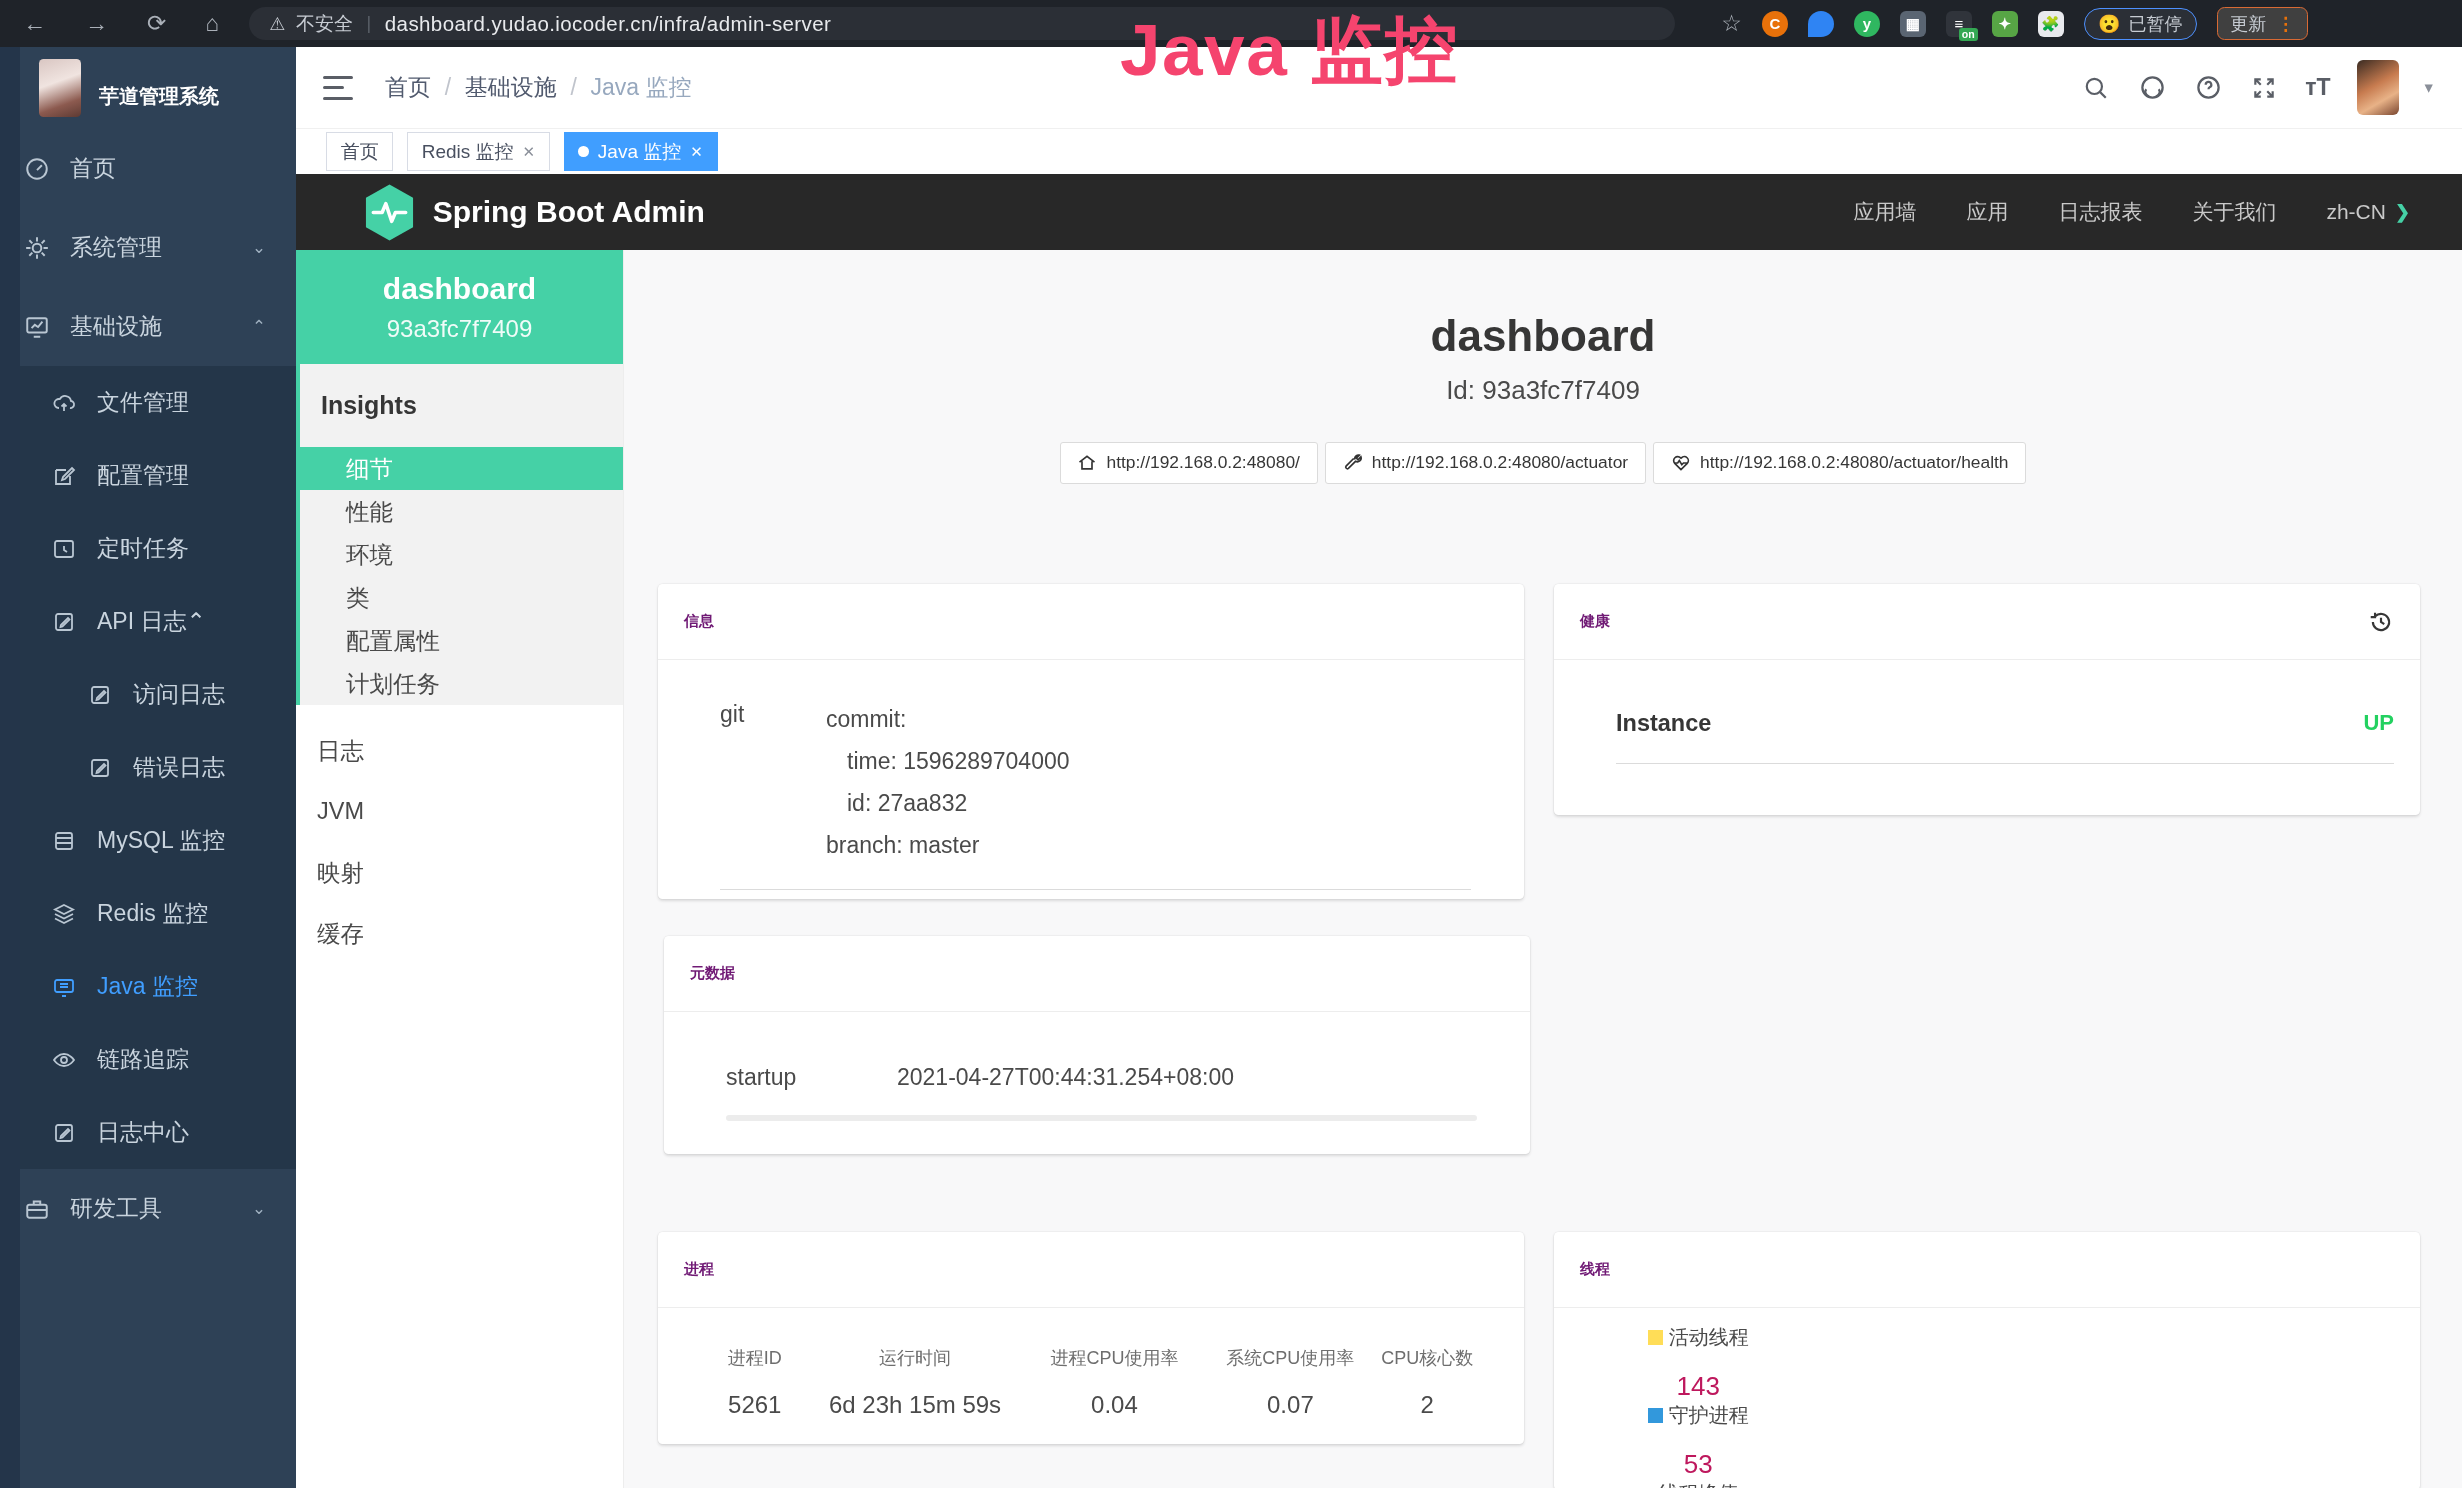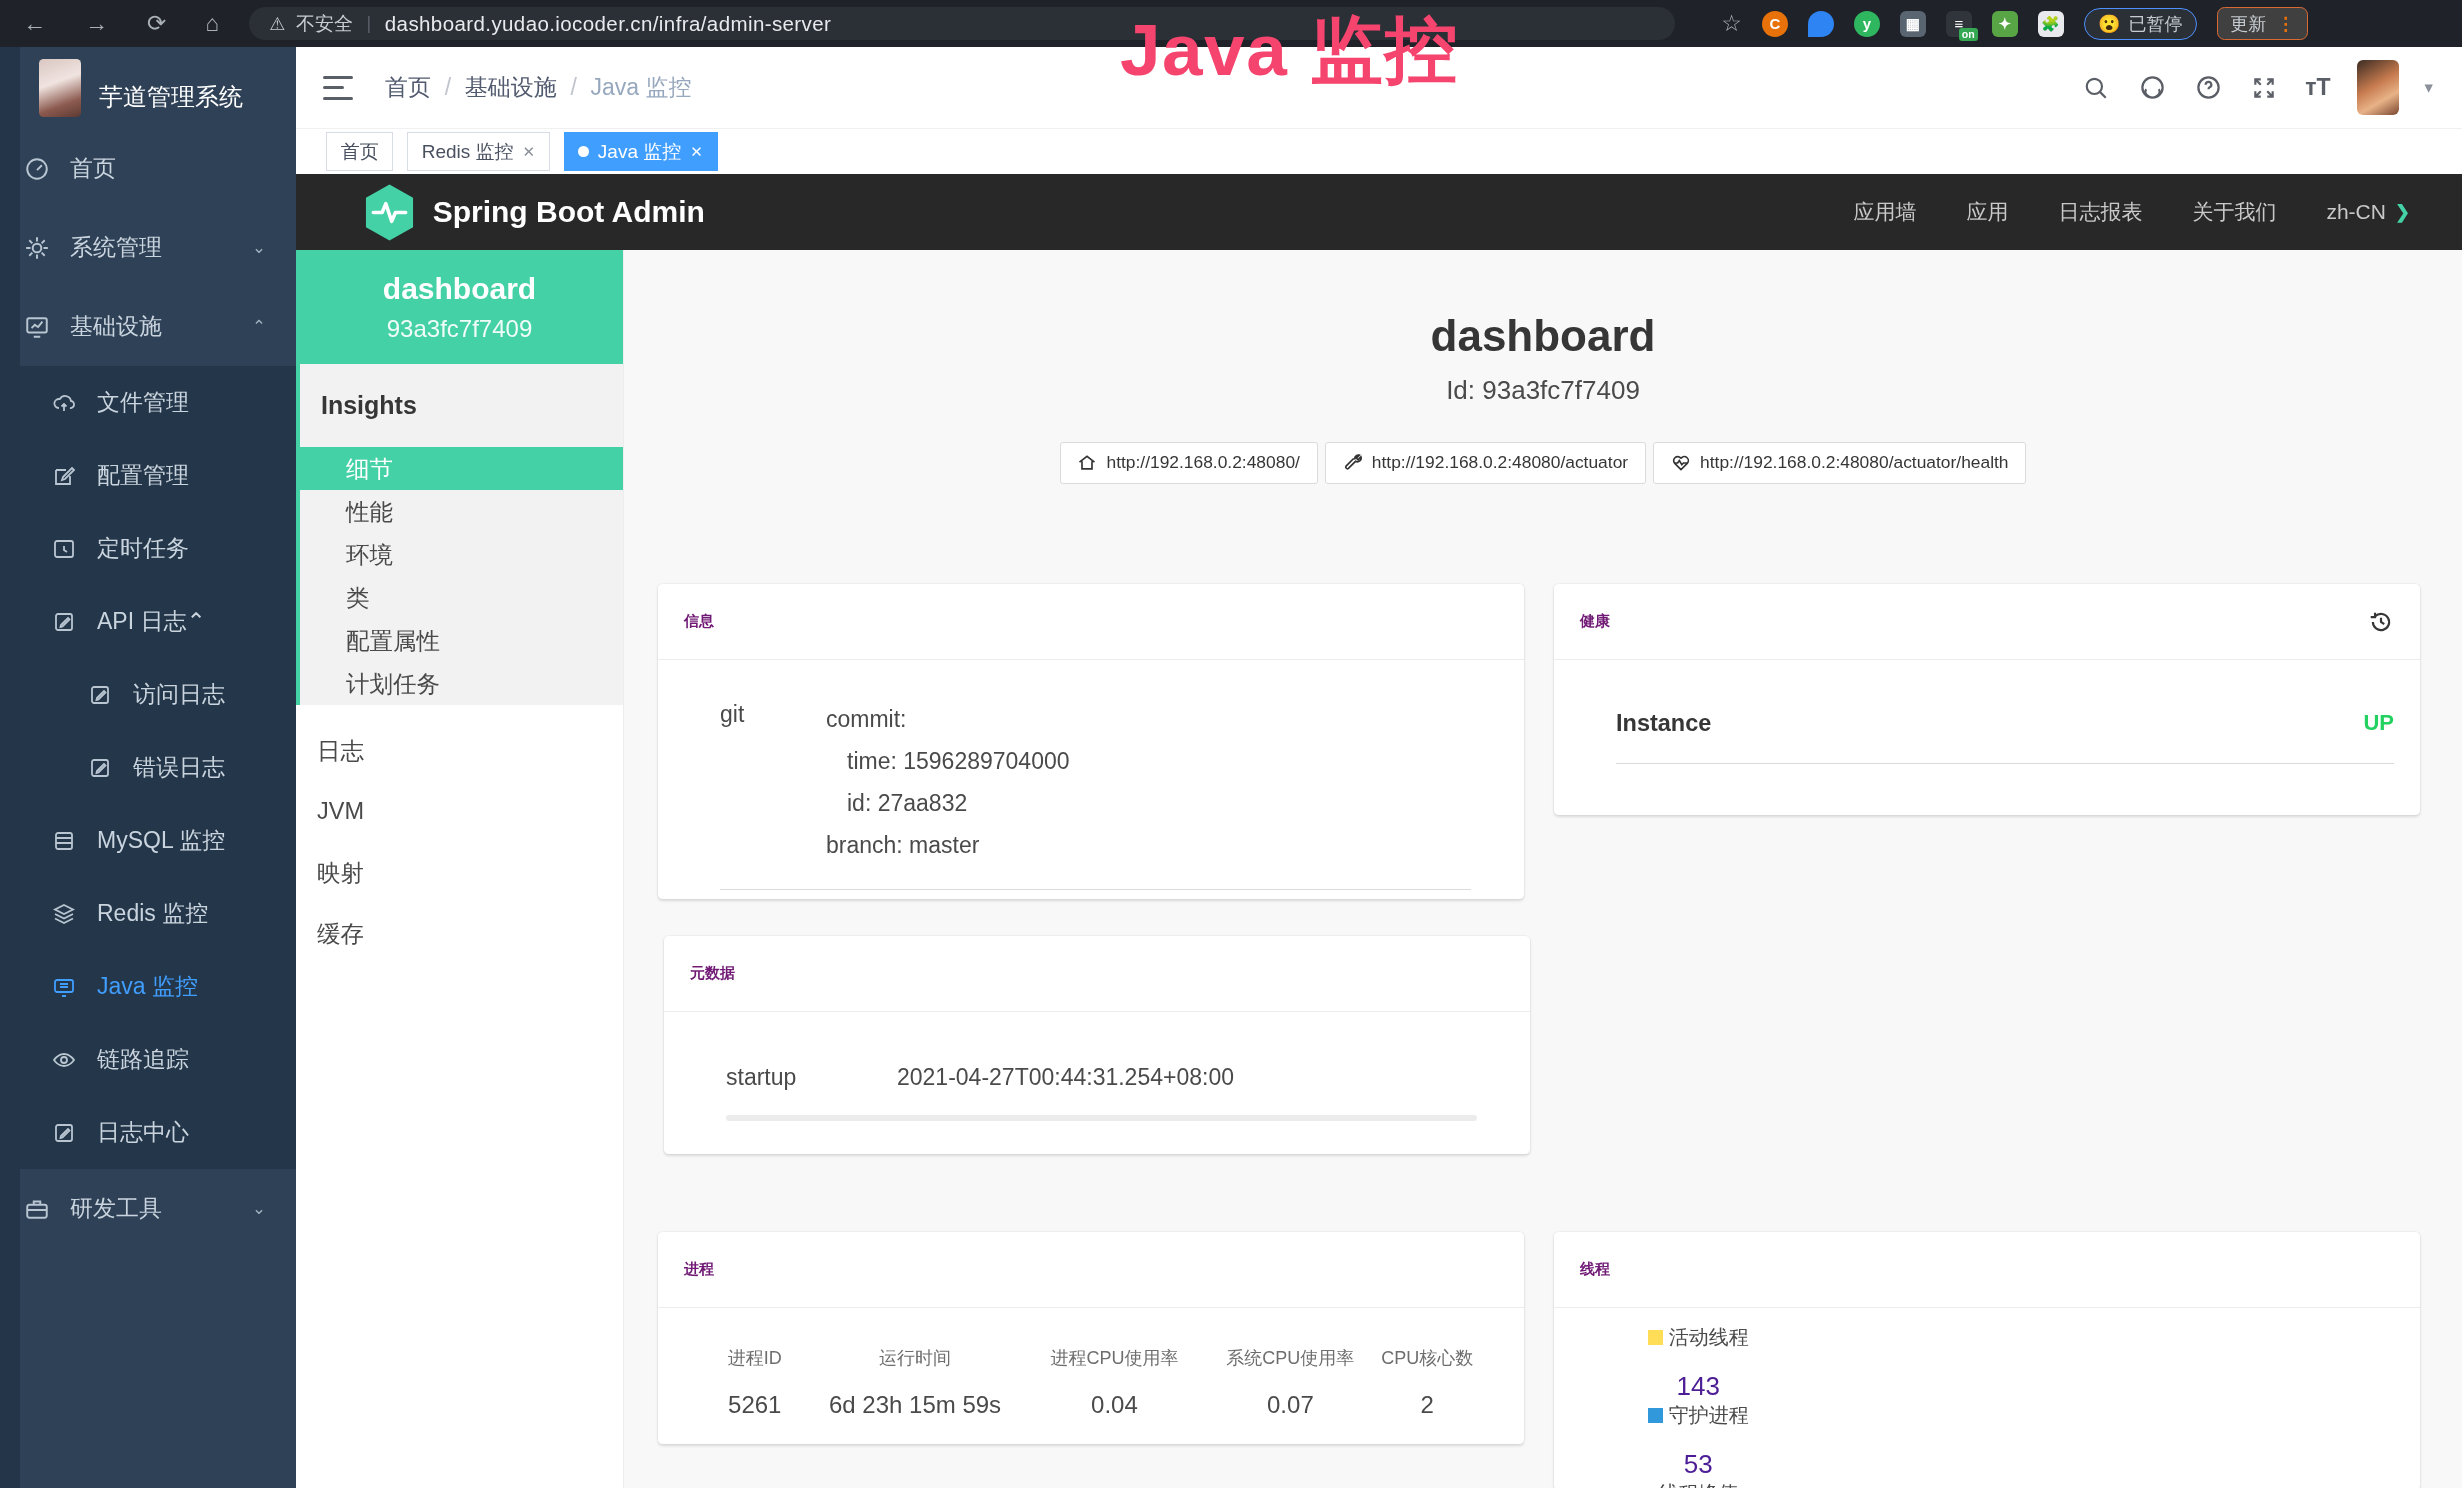--- a/index.html
+++ b/index.html
@@ -33,21 +33,21 @@
   
   .annotation { position:absolute; left:1043px; top:1.5px; width:493px; text-align:center;
                 font-size:73px; font-weight:bold; color:#f5446e; z-index:60; letter-spacing:1.5px; }
 
   
   .sidebar { position:absolute; left:0; top:47px; width:296px; height:1442px; background:#2e4156; }
   .sidebar .gutter { position:absolute; left:0; top:0; width:20px; height:100%; background:#24354a; }
   .logo-row { display:flex; align-items:center; gap:18px; height:82px; padding-left:39px; }
   .logo-img { width:42px; height:58px; border-radius:4.6px;
               background:linear-gradient(160deg,#d9c6c2 0%,#f0e4e0 40%,#8c5a4f 75%,#5d3a33 100%); }
-  .logo-title { color:#fff; font-size:24px; font-weight:normal;margin-top:17px; }
+  .logo-title { color:#fff; font-size:20px; font-weight:bold;margin-top:17px; }
   .menu { position:relative; }
   .m-item { display:flex; align-items:center; height:79px; padding-left:24px;
             color:#c9d4de; font-size:23px; cursor:pointer; }
   .m-item .mi { width:26px; height:26px; margin-right:20px; flex:none; color:#b9c6d2; }
   .m-item .chev { margin-left:auto; margin-right:30px; font-size:16.7px; color:#9fb0c0; }
   .submenu { background:#243649; margin-left:20px; }
   .s-item { display:flex; align-items:center; height:73px; padding-left:32px;
             color:#c9d4de; font-size:23px; cursor:pointer; }
   .s-item .mi { width:24px; height:24px; margin-right:21px; flex:none; color:#b9c6d2; }
   .s-item.lvl2 { padding-left:68px; }
@@ -151,21 +151,21 @@
   .prow { display:flex; text-align:center; }
   .prow > div { padding:7.6px 0; }
   .prow.hd { font-size:18px; color:#6e6e6e; }
   .prow.vals { font-size:24px; color:#4a4a4a; margin-top:6px; }
   .pc1{width:14%;} .pc2{width:27%;} .pc3{width:24%;} .pc4{width:21%;} .pc5{width:14%;}
 
   .legend { display:flex; margin-top:8px;flex-direction:column; }
   .lcol { width:33.33%; text-align:center; }
   .llab { font-size:20px; color:#4a4a4a; display:inline-flex; align-items:center; gap:6px; }
   .lsq { width:15px; height:15px; display:inline-block; }
-  .lval { font-size:26px; color:#4c1d95; margin-top:20px; }
+  .lval { font-size:26px; color:#be185d; margin-top:20px; }
   .chart { position:relative; height:121px; margin:27px 21px 0 50px; }
   .ylab { position:absolute; left:0; width:42px; text-align:right; font-size:15px; color:#0369a1; }
   .yaxis { position:absolute; left:50px; top:0; bottom:-15px; width:1.5px; background:#9a9a9a; }
   .ytick { position:absolute; left:46px; width:7.6px; height:1.5px; background:#9a9a9a; }
   .area { position:absolute; left:52px; right:1.5px; top:10.6px; bottom:-15px;
           background:#fae387; border-top:3px solid #f6d04d; }
 
   svg { display:block; }
 </style>
 </head>

